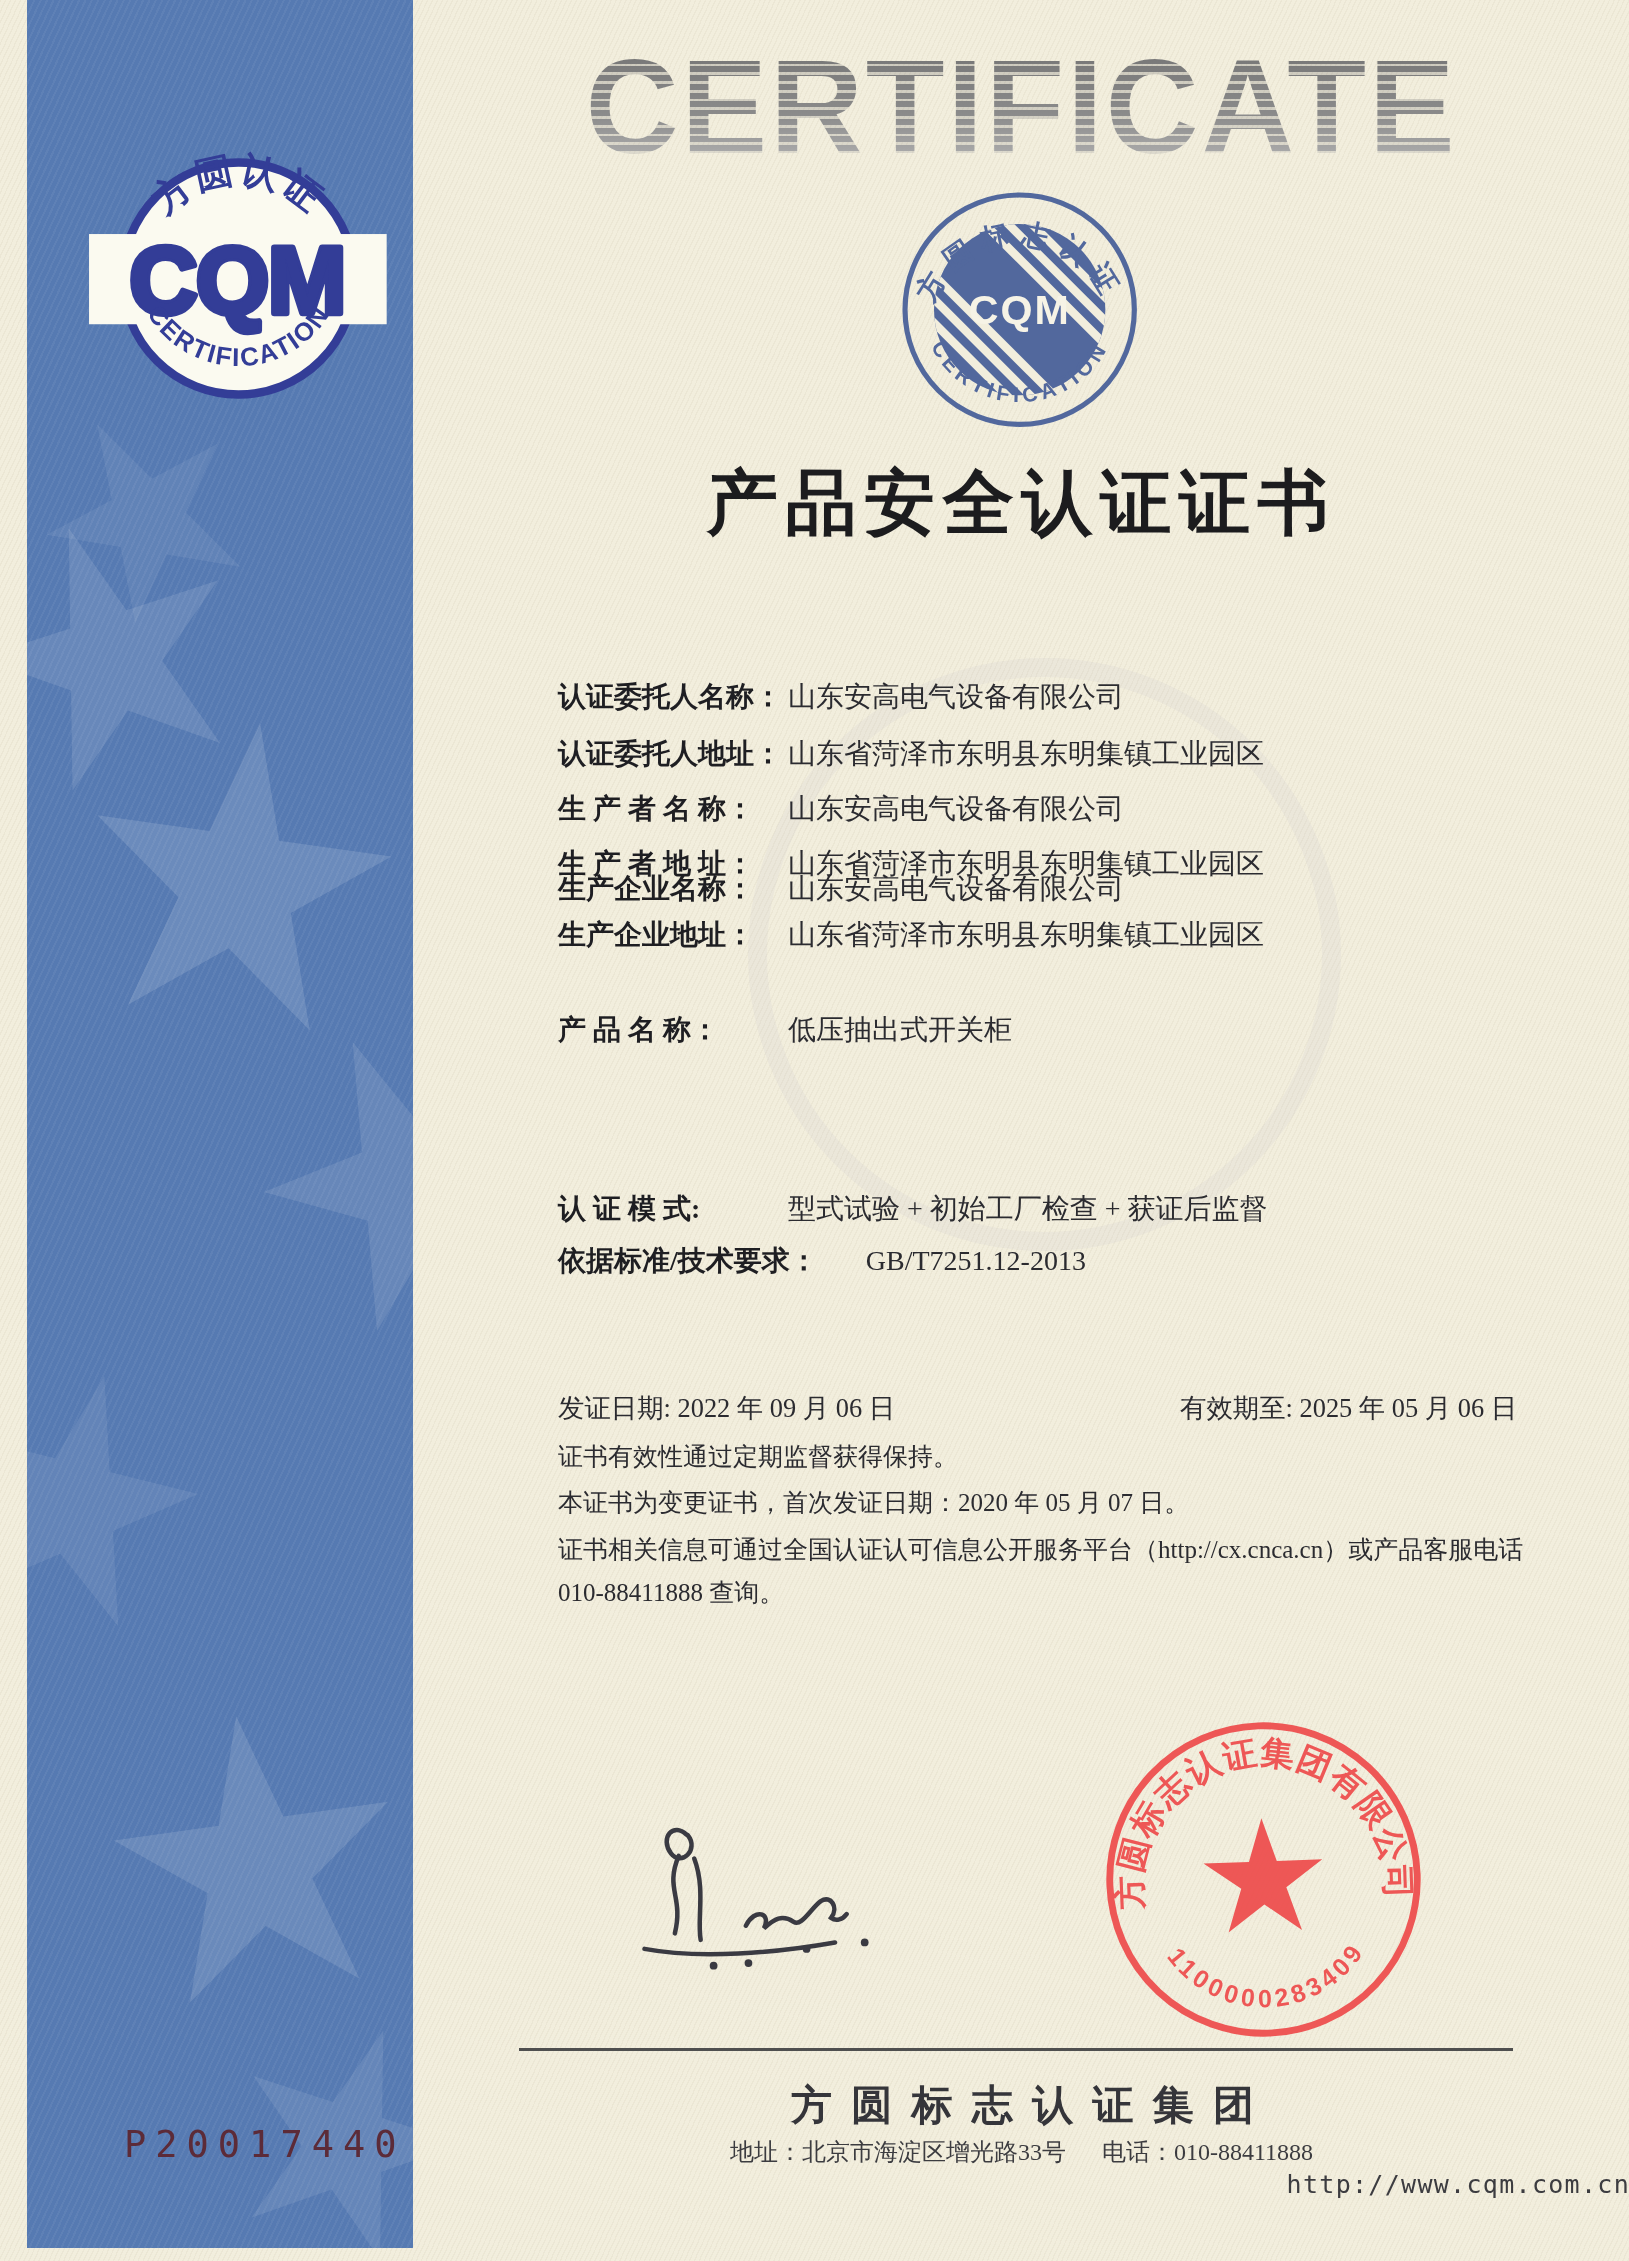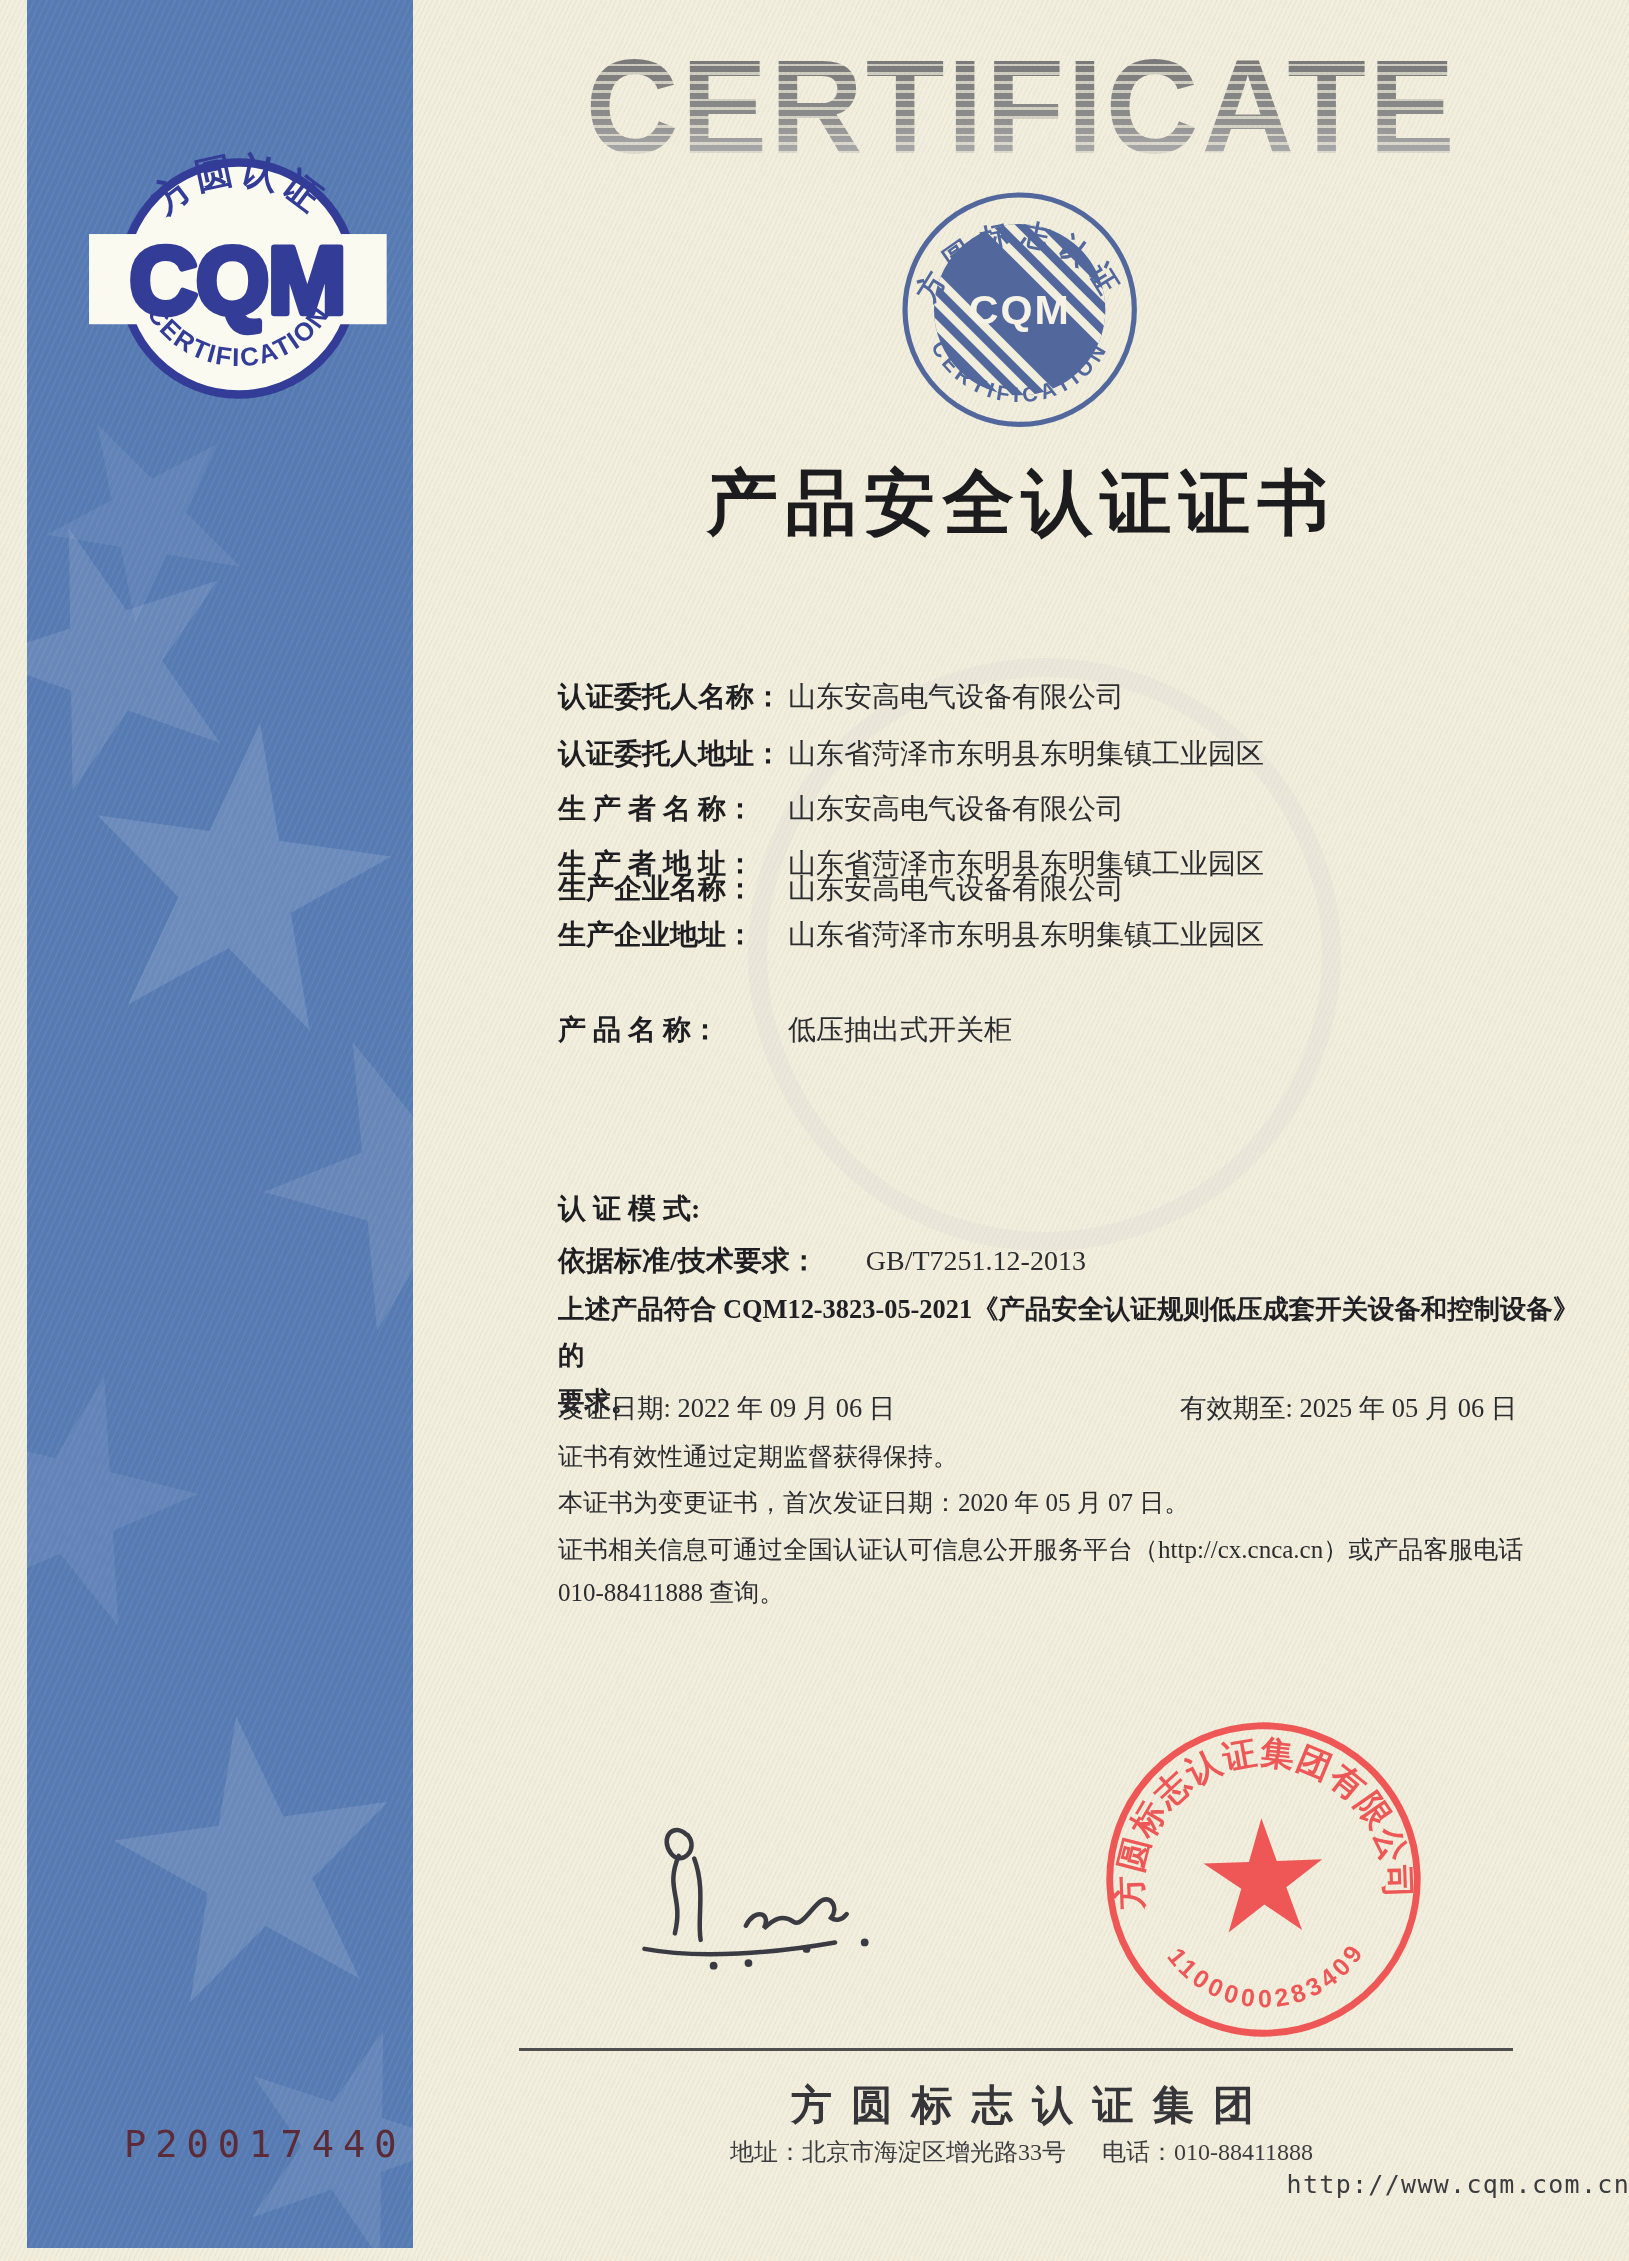--- a/index.html
+++ b/index.html
@@ -181,30 +181,27 @@
   <div class="row r6">
     <span class="lab">生产企业地址：</span>
     <span class="val">山东省菏泽市东明县东明集镇工业园区</span>
   </div>
   <div class="row r7">
     <span class="lab">产 品 名 称：</span>
     <span class="val">低压抽出式开关柜</span>
   </div>
   <div class="row r9">
     <span class="lab">认 证 模 式:</span>
+    <span class="val">型式试验 + 初始工厂检查 + 获证后监督</span>
   </div>
   <div class="row r10">
     <span class="lab">依据标准/技术要求：</span>
     <span class="val">GB/T7251.12-2013</span>
   </div>
 
-  <div class="statement">
-    <span>上述产品符合 CQM12-3823-05-2021《产品安全认证规则低压成套开关设备和控制设备》的</span><br>
-    <span>要求。</span>
-  </div>
 
   <div class="dates">
     <span class="issue">发证日期: 2022 年 09 月 06 日</span>
     <span class="valid">有效期至: 2025 年 05 月 06 日</span>
   </div>
 
   <div class="note n1">证书有效性通过定期监督获得保持。</div>
   <div class="note n2">本证书为变更证书，首次发证日期：2020 年 05 月 07 日。</div>
   <div class="note n3">证书相关信息可通过全国认证认可信息公开服务平台（http://cx.cnca.cn）或产品客服电话</div>
   <div class="note n4">010-88411888 查询。</div>

